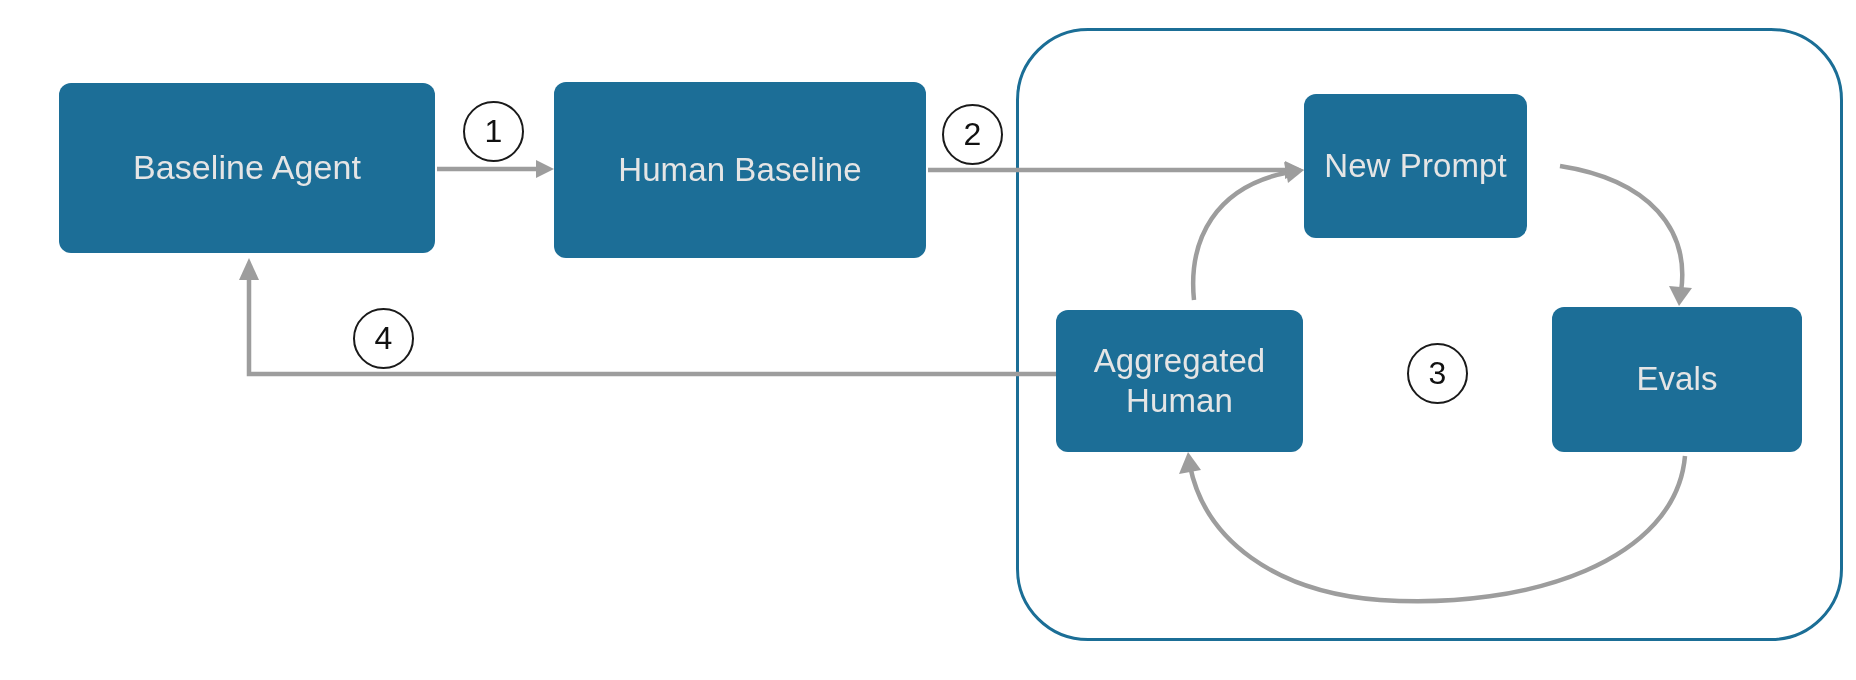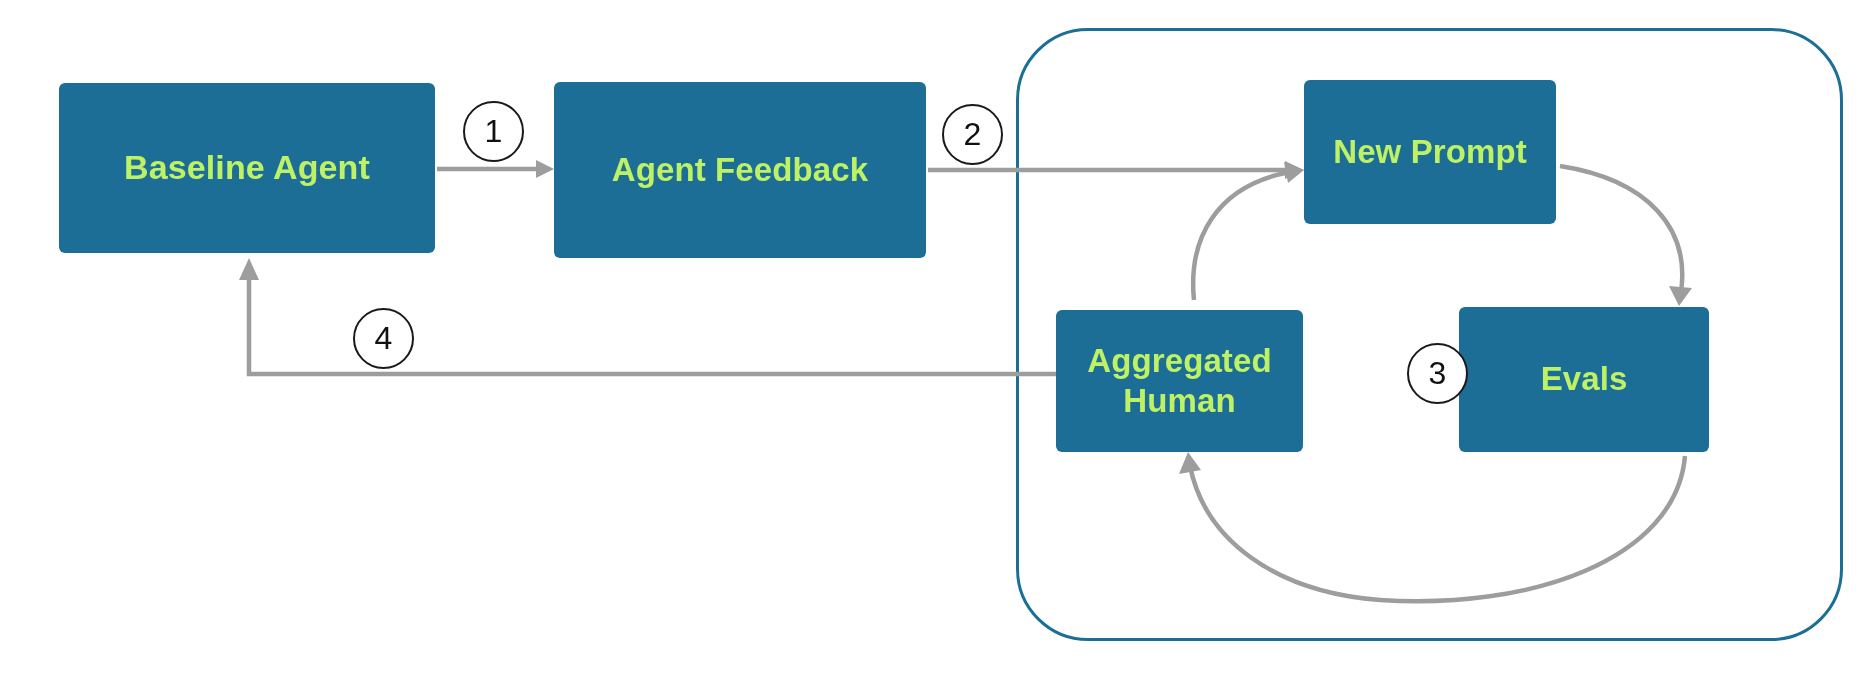--- a/index.html
+++ b/index.html
@@ -16,38 +16,38 @@
     width: 1856px;
     height: 680px;
     background: #ffffff;
     overflow: hidden;
   }
   
   .node {
     position: absolute;
     box-sizing: border-box;
     background: #1C6E97;
-    border-radius: 6px;
-    color: #bef264;
+    border-radius: 12px;
+    color: #e5e5e5;
     display: flex;
     align-items: center;
     justify-content: center;
     text-align: center;
     line-height: 1.22;
-    font-weight: 700;
+    font-weight: 400;
     letter-spacing: 0.1px;
     z-index: 6;
     user-select: none;
   }
   .node .label { display: block; padding: 0 10px; }
 
   #node-baseline   { left: 59px;   top: 83px;  width: 376px; height: 170px; font-size: 34px; }
   #node-feedback   { left: 554px;  top: 82px;  width: 372px; height: 176px; font-size: 33px; }
-  #node-newprompt  { left: 1304px; top: 80px;  width: 252px; height: 144px; font-size: 33px; }
-  #node-evals      { left: 1459px; top: 307px; width: 250px; height: 145px; font-size: 33px; }
+  #node-newprompt  { left: 1304px; top: 94px;  width: 223px; height: 144px; font-size: 33px; }
+  #node-evals      { left: 1552px; top: 307px; width: 250px; height: 145px; font-size: 33px; }
   #node-aggregated { left: 1056px; top: 310px; width: 247px; height: 142px; font-size: 33px; }
 
   
   #loop-container {
     position: absolute;
     left: 1016px;
     top: 28px;
     width: 827px;
     height: 613px;
     box-sizing: border-box;
@@ -130,21 +130,21 @@
       <polygon class="conn-head" points="249,258 239,280 259,280"></polygon>
     </g>
   </svg>
 
   <div class="node" id="node-baseline">
     <span class="label">Baseline Agent</span>
   </div>
 
   <div class="node" id="node-feedback">
     <span class="label">
-      <span>Agent Feedback</span><br>
+      <span>Human Baseline</span><br>
     </span>
   </div>
 
   <div class="node" id="node-newprompt">
     <span class="label">New Prompt</span>
   </div>
 
   <div class="node" id="node-evals">
     <span class="label">Evals</span>
   </div>

